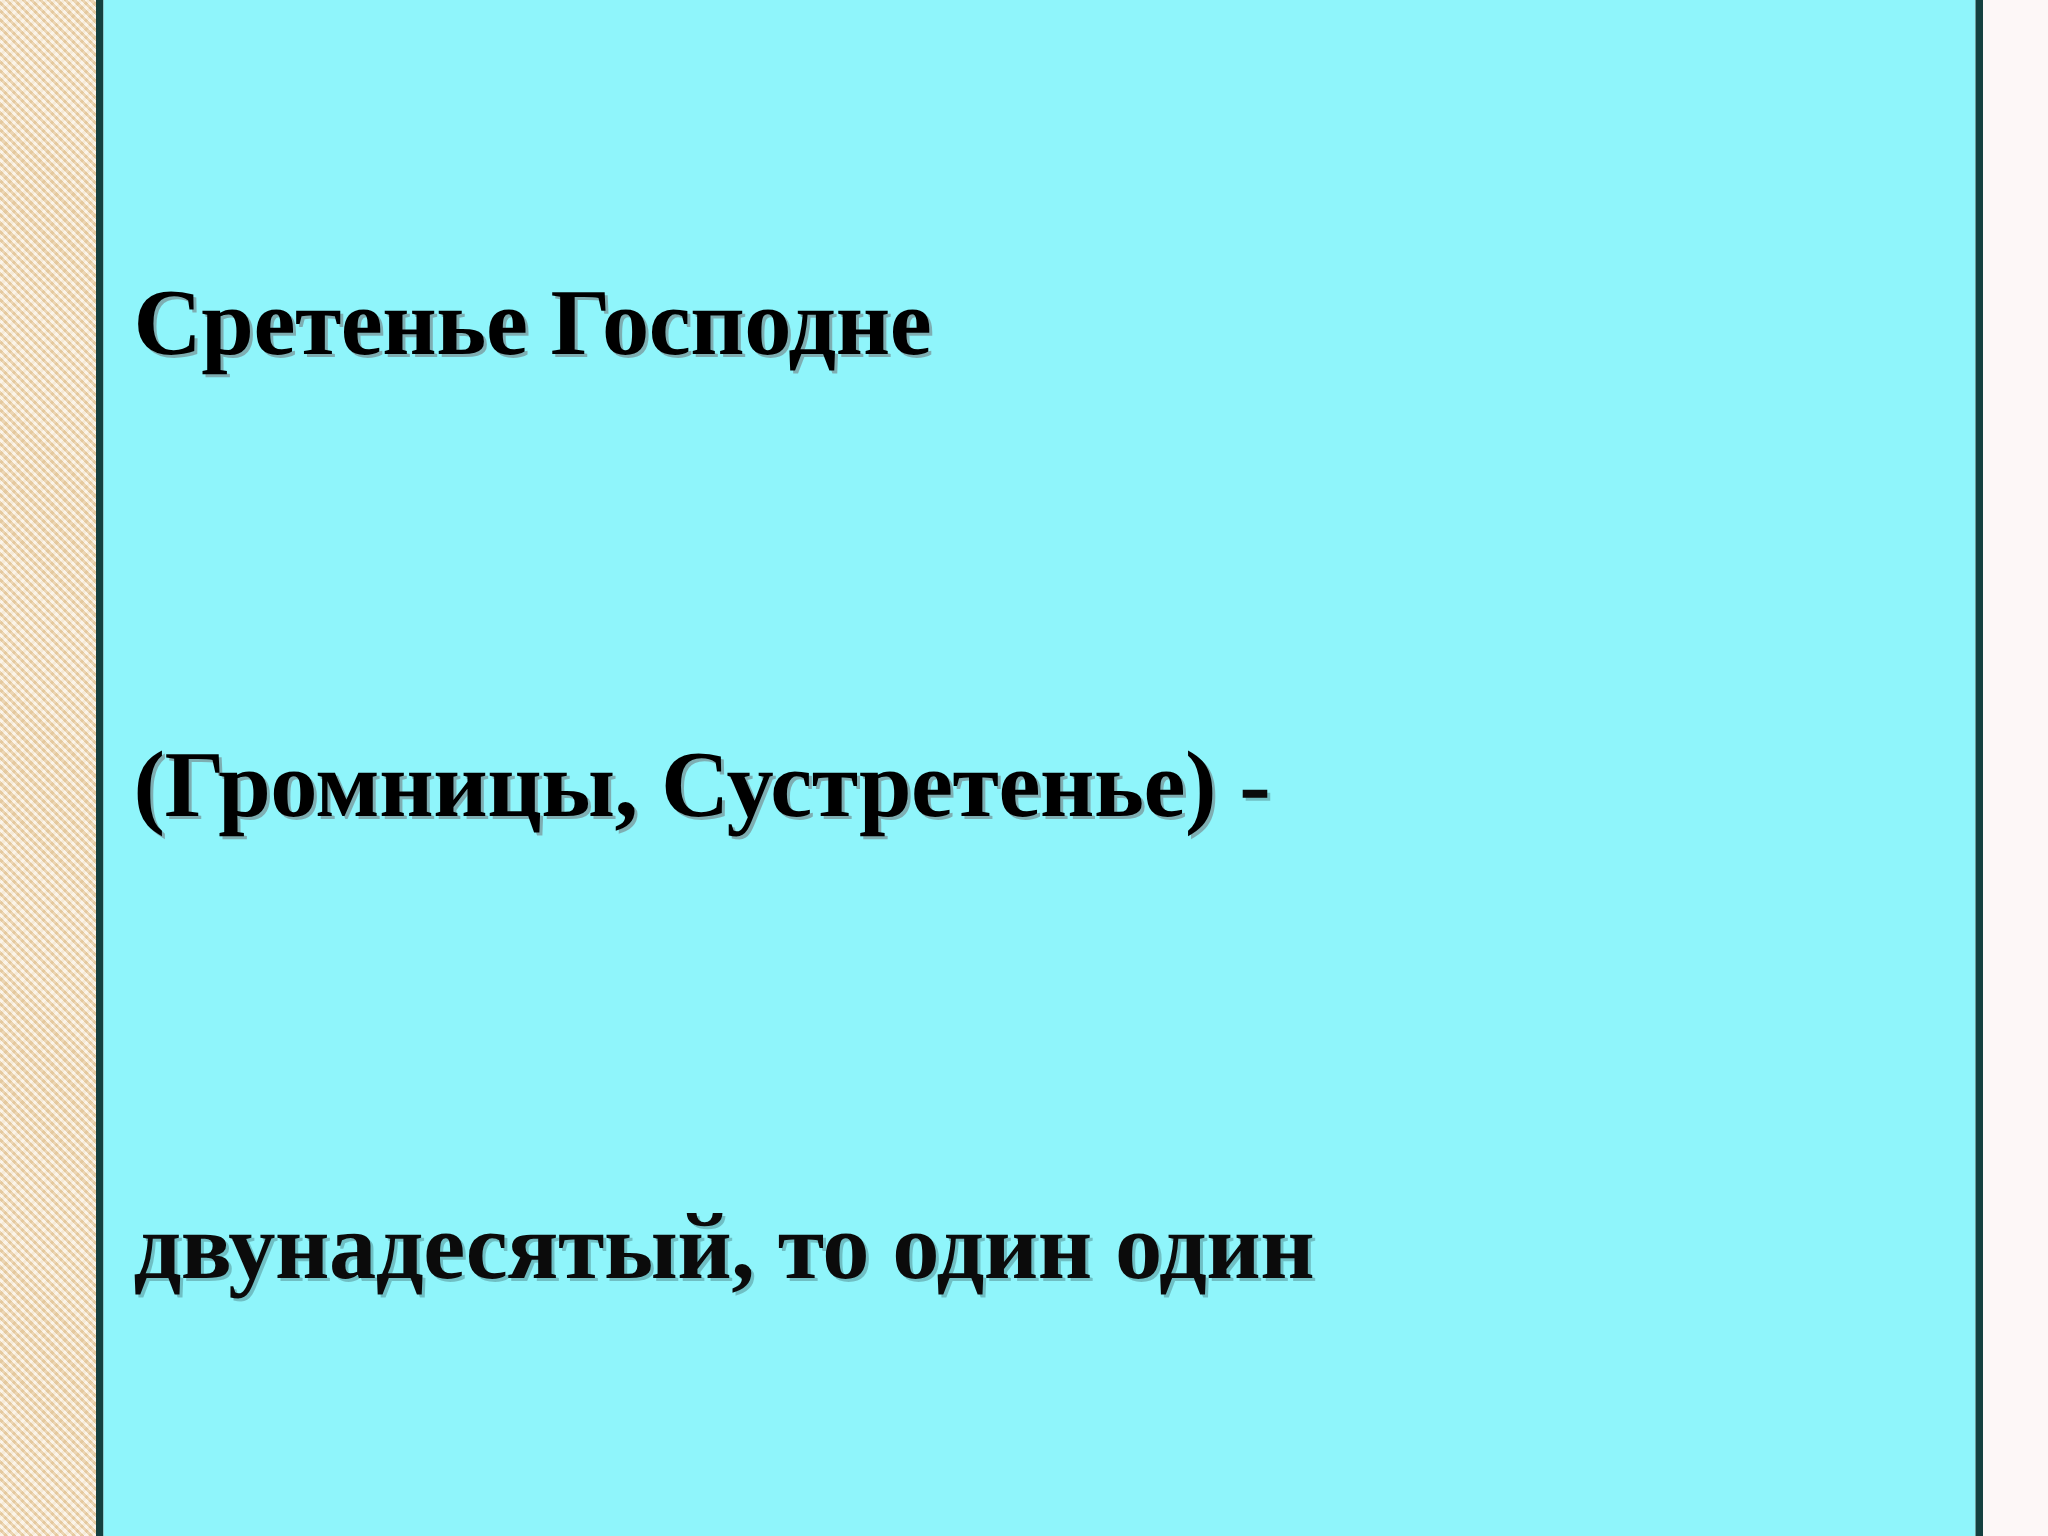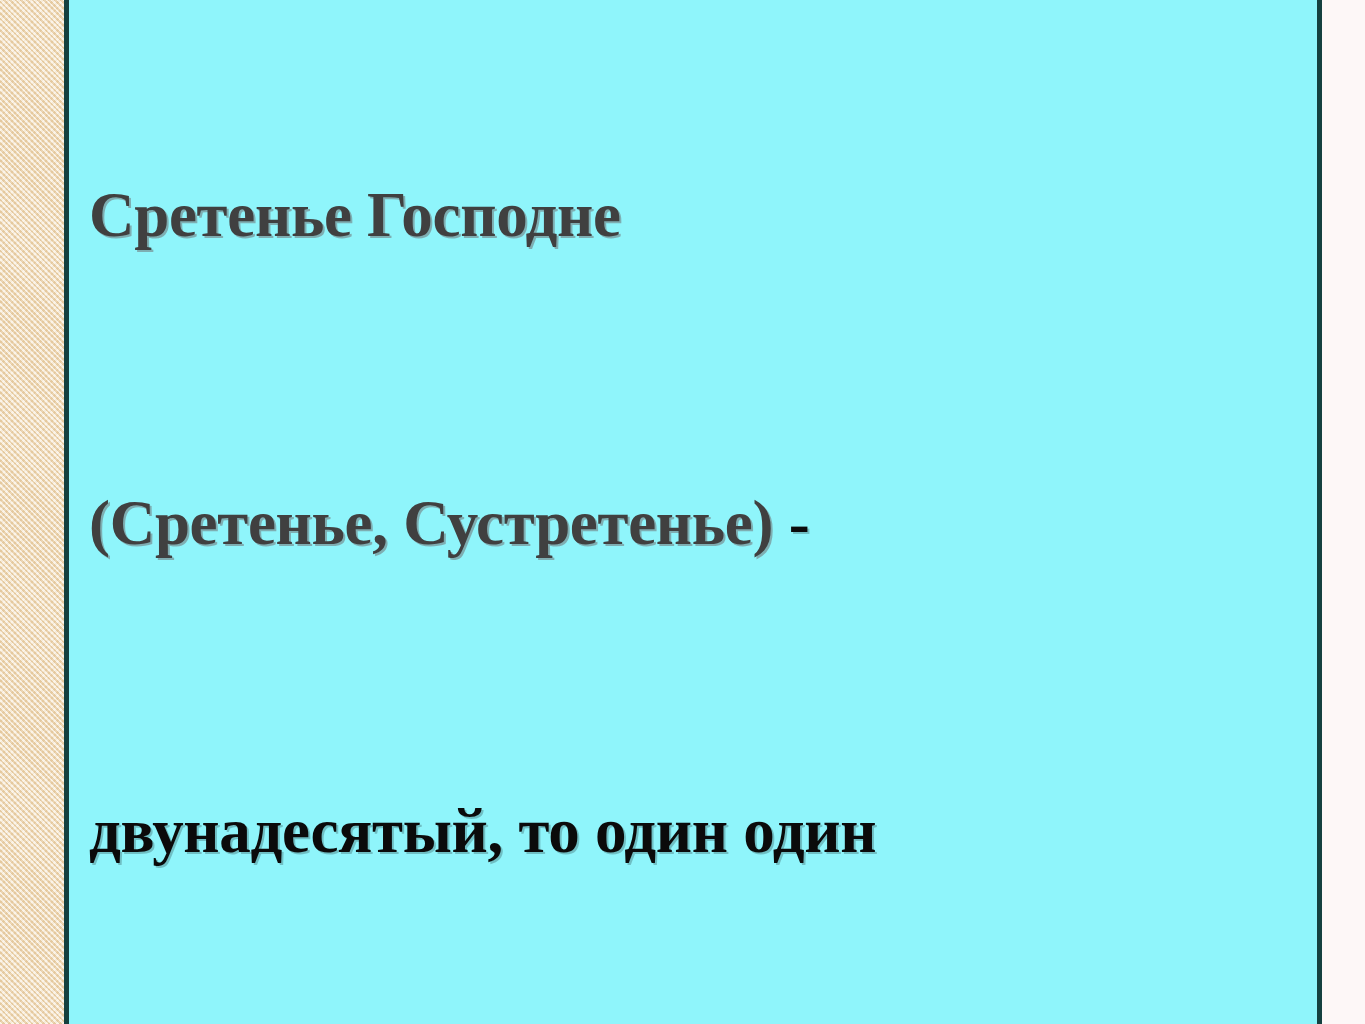--- a/index.html
+++ b/index.html
@@ -88,38 +88,38 @@
     width: 1200px;
     font-weight: bold;
     font-size: 63px;
     line-height: 77px;
     letter-spacing: -0.3px;
     white-space: pre-wrap;
   }
 
   .line { display: block; }
 
-  .red   { color: #404040; text-shadow: 2px 2px 0 rgba(90,10,10,0.30); }
+  .red   { color: #000000; text-shadow: 2px 2px 0 rgba(90,10,10,0.30); }
   .black { color: #0b0b0b; text-shadow: 2px 2px 0 rgba(0,0,0,0.22); }
 </style>
 </head>
 <body>
 
 <div id="slide">
 
   <div id="left-strip"></div>
   <div id="left-rule"></div>
 
   <div id="content-panel">
 
     <div class="text-body">
 
       <span class="line"><span class="red">Сретенье Господне</span></span>
 
-      <span class="line"><span class="red">(Сретенье, Сустретенье)</span><span class="black"> -</span></span>
+      <span class="line"><span class="red">(Громницы, Сустретенье)</span><span class="black"> -</span></span>
 
       <span class="line"><span class="black">двунадесятый, то один один</span></span>
 
       
 
       
 
       
 
       

